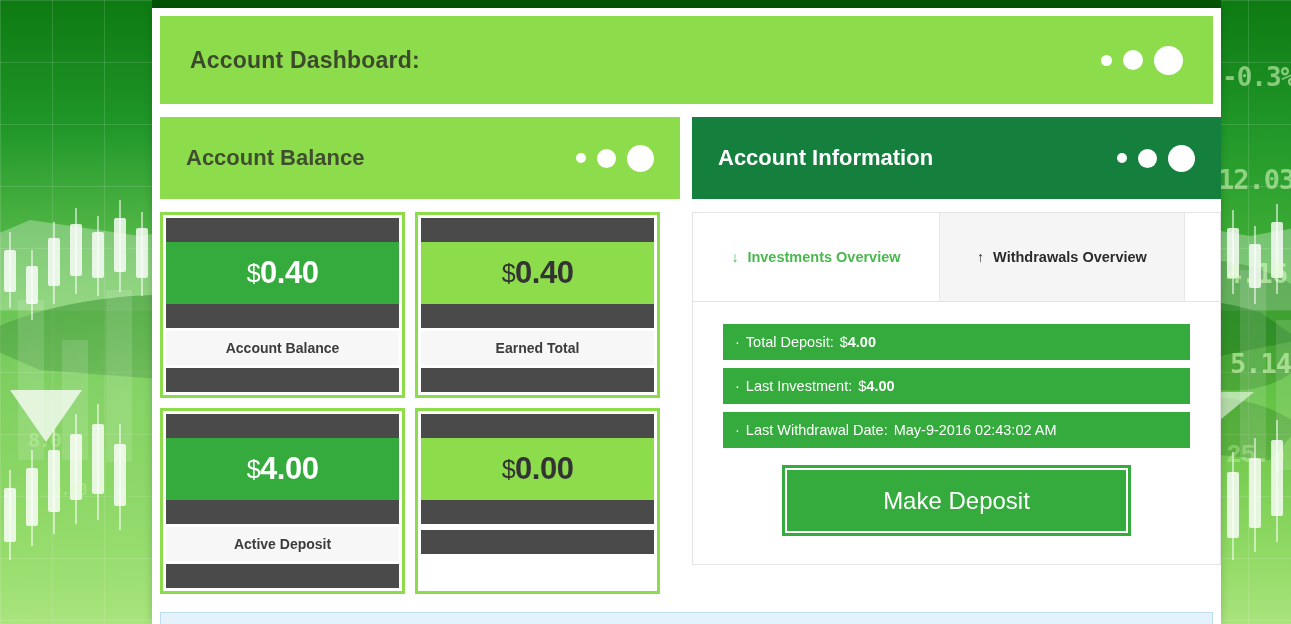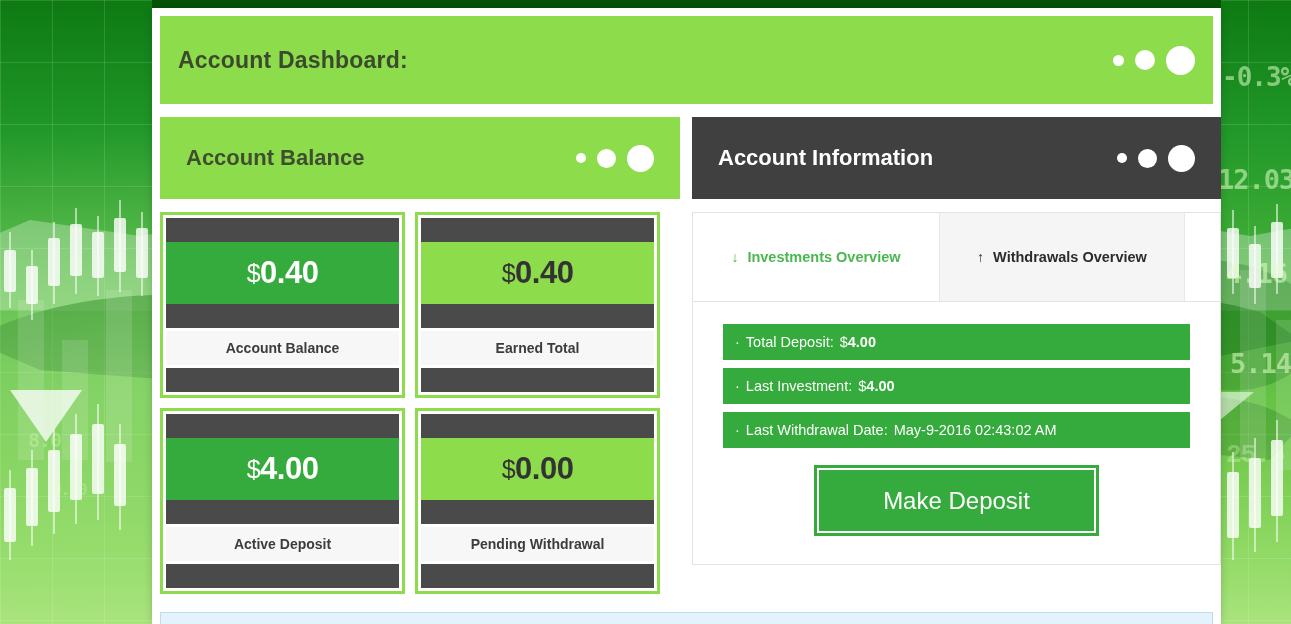--- a/index.html
+++ b/index.html
@@ -82,21 +82,21 @@
   }
 
   
   .dash-header {
     margin: 8px 8px 0 8px;
     height: 88px;
     background: #8ddc4b;
     display: flex;
     align-items: center;
     justify-content: space-between;
-    padding: 0 18px;
+    padding: 0 30px;
     box-sizing: border-box;
   }
   .dash-title {
     font-size: 23px;
     font-weight: bold;
     color: #3b4a2c;
     letter-spacing: .2px;
   }
   .dots { display: flex; align-items: center; gap: 11px; }
   .dot { background: #ffffff; border-radius: 50%; display: block; }
@@ -119,21 +119,21 @@
 
   .panel-header {
     height: 82px;
     display: flex;
     align-items: center;
     justify-content: space-between;
     padding: 0 26px;
     box-sizing: border-box;
   }
   .panel-header.light { background: #8ddc4b; }
-  .panel-header.dark  { background: #404040; gap: 44px; }
+  .panel-header.dark  { background: #15803d; gap: 44px; }
   .panel-title { font-size: 22px; font-weight: bold; }
   .panel-header.light .panel-title { color: #3f4e2f; }
   .panel-header.dark  .panel-title { color: #ffffff; }
 
   
   .cards {
     display: flex;
     flex-wrap: wrap;
     gap: 10px 10px;
     padding-top: 13px;
@@ -221,21 +221,21 @@
     font-size: 14.5px;
   }
   .row .bullet { margin-right: 6px; }
   .row .rlabel { margin-right: 6px; }
   .row .rval { font-weight: bold; }
   .row .rval .cur { font-weight: normal; }
   .row .rdate { font-weight: normal; }
 
   .deposit-wrap { display: flex; justify-content: center; padding-top: 12px; }
   .deposit-btn {
-    width: 279px;
+    width: 343px;
     height: 65px;
     background: #34ab3c;
     border: 2px solid #ffffff;
     outline: 3px solid #34ab3c;
     color: #ffffff;
     font-size: 24px;
     display: flex;
     align-items: center;
     justify-content: center;
     cursor: pointer;
@@ -403,21 +403,20 @@
         </div>
 
         <div class="card plain">
           <div class="stripe"></div>
           <div class="value">
             <span class="cur">$</span>
               <span>0.00</span>
           </div>
           <div class="stripe"></div>
           <div class="gap"></div>
-          <div class="label">Pending Withdrawal</div>
           <div class="gap"></div>
           <div class="stripe"></div>
         </div>
 
       </div>
     </div>
 
     <div class="col-right">
       <div class="panel-header dark">
         <div class="panel-title">Account Information</div>

